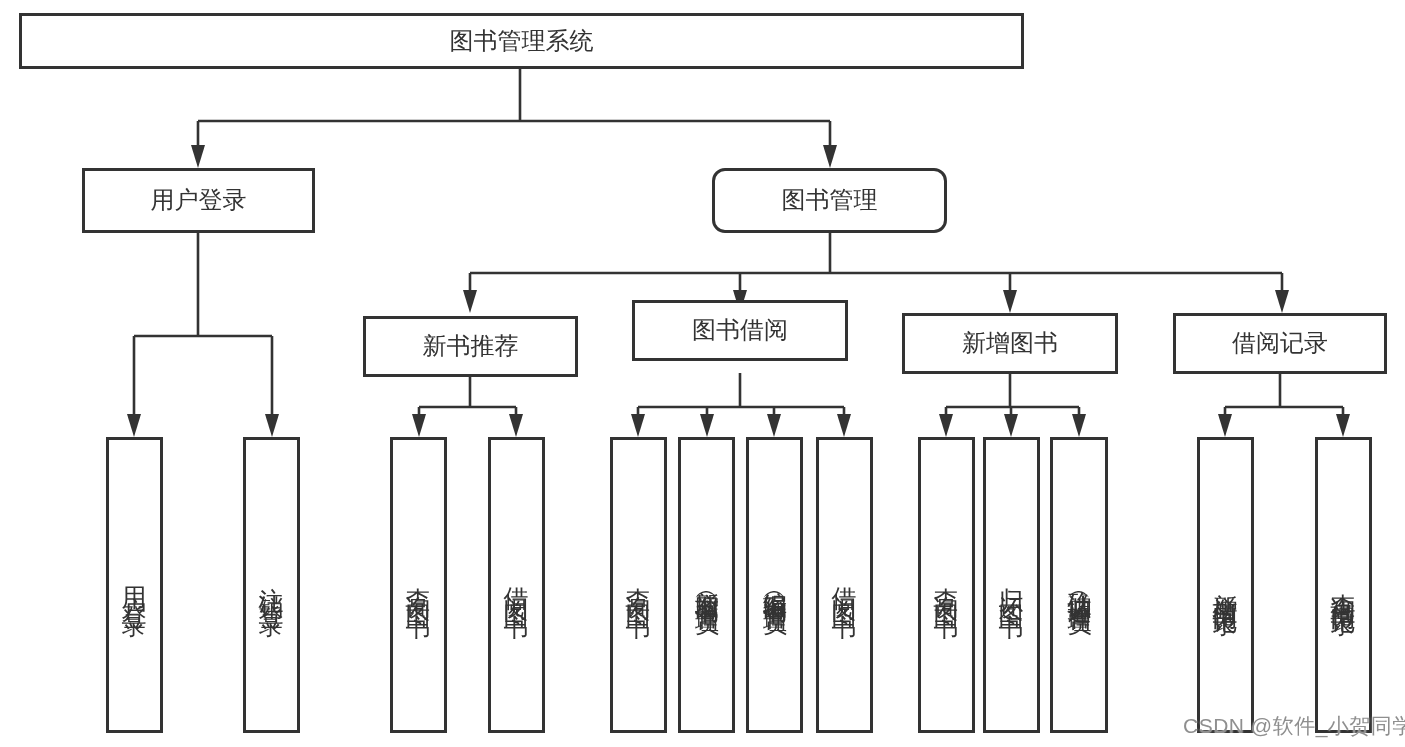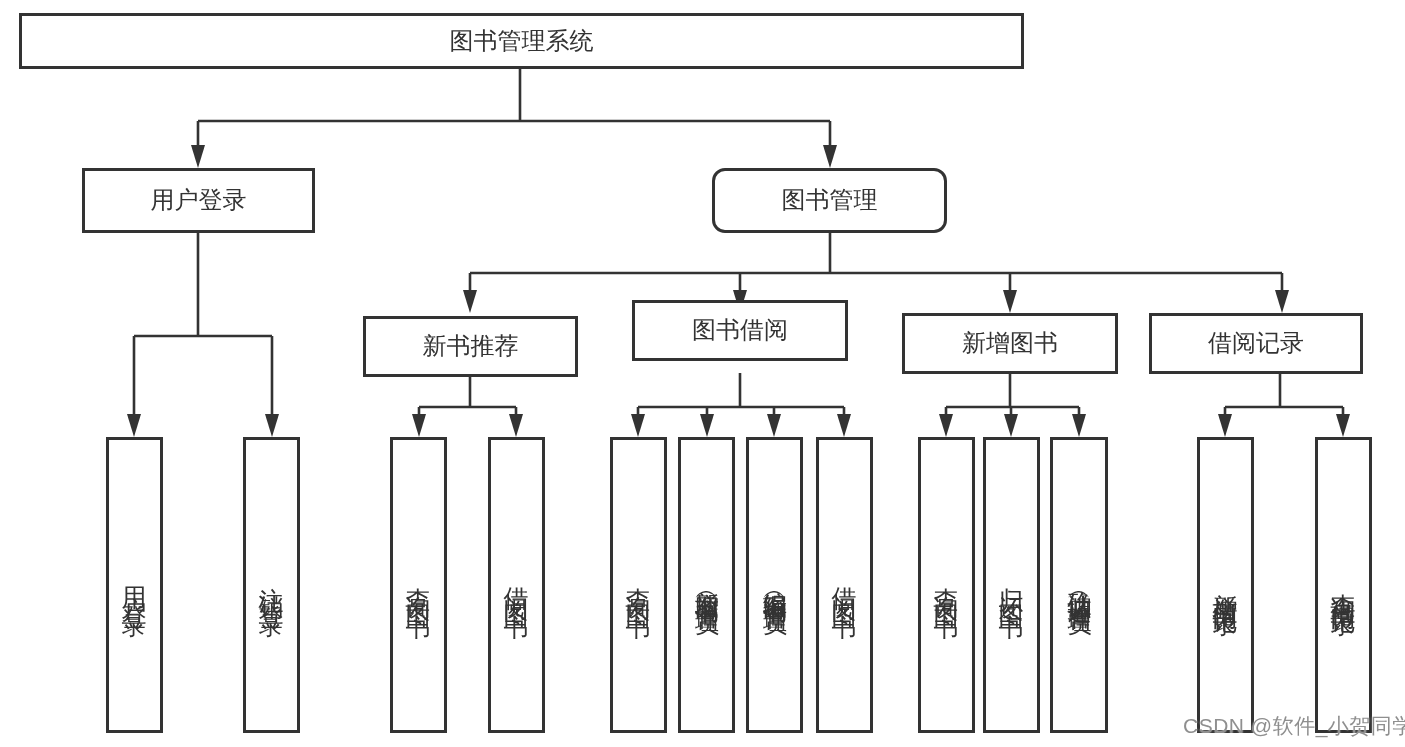--- a/index.html
+++ b/index.html
@@ -103,21 +103,21 @@
   </svg>
 
   <div class="box" style="left:19px; top:13px; width:1005px; height:56px;">图书管理系统</div>
 
   <div class="box" style="left:82px; top:168px; width:233px; height:65px;">用户登录</div>
   <div class="box" style="left:712px; top:168px; width:235px; height:65px;border-radius:13px;">图书管理</div>
 
   <div class="box" style="left:363px; top:316px; width:215px; height:61px;">新书推荐</div>
   <div class="box" style="left:632px; top:300px; width:216px; height:61px;">图书借阅</div>
   <div class="box" style="left:902px; top:313px; width:216px; height:61px;">新增图书</div>
-  <div class="box" style="left:1149px; top:313px; width:214px; height:61px;">借阅记录</div>
+  <div class="box" style="left:1173px; top:313px; width:214px; height:61px;">借阅记录</div>
 
   <div class="box v v4" style="left:106px; top:437px; width:57px; height:296px;">
     <span>用户登录</span>
   </div>
   <div class="box v v4" style="left:243px; top:437px; width:57px; height:296px;">
     <span>注销登录</span>
   </div>
 
   <div class="box v v4" style="left:390px; top:437px; width:57px; height:296px;">
     <span>查询图书</span>

